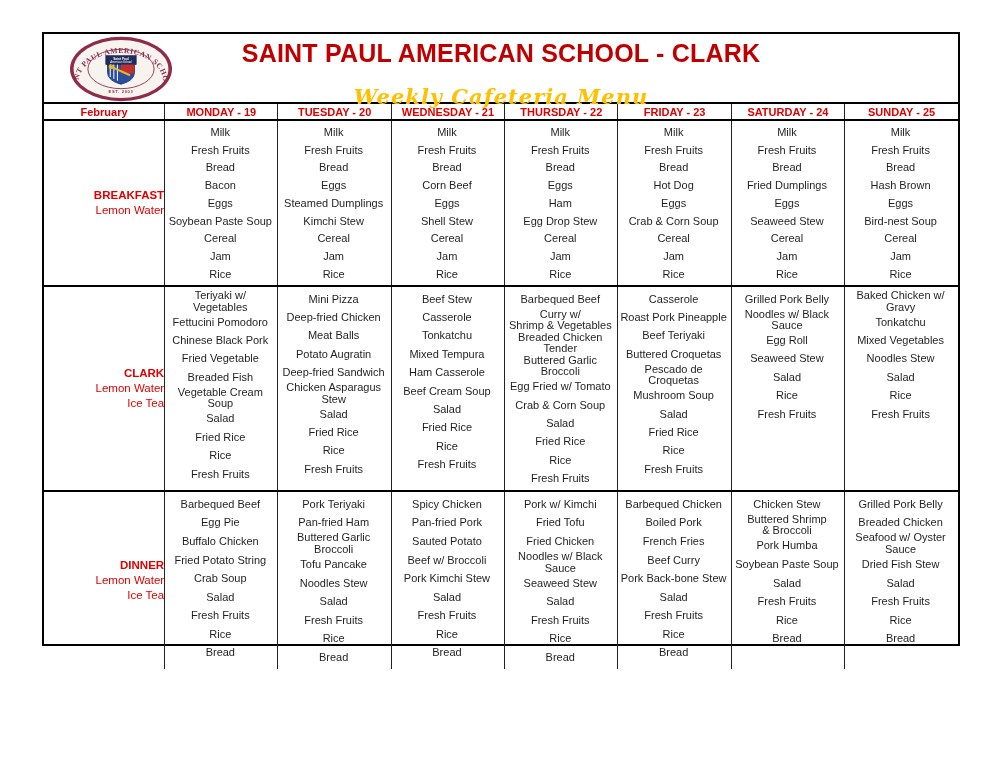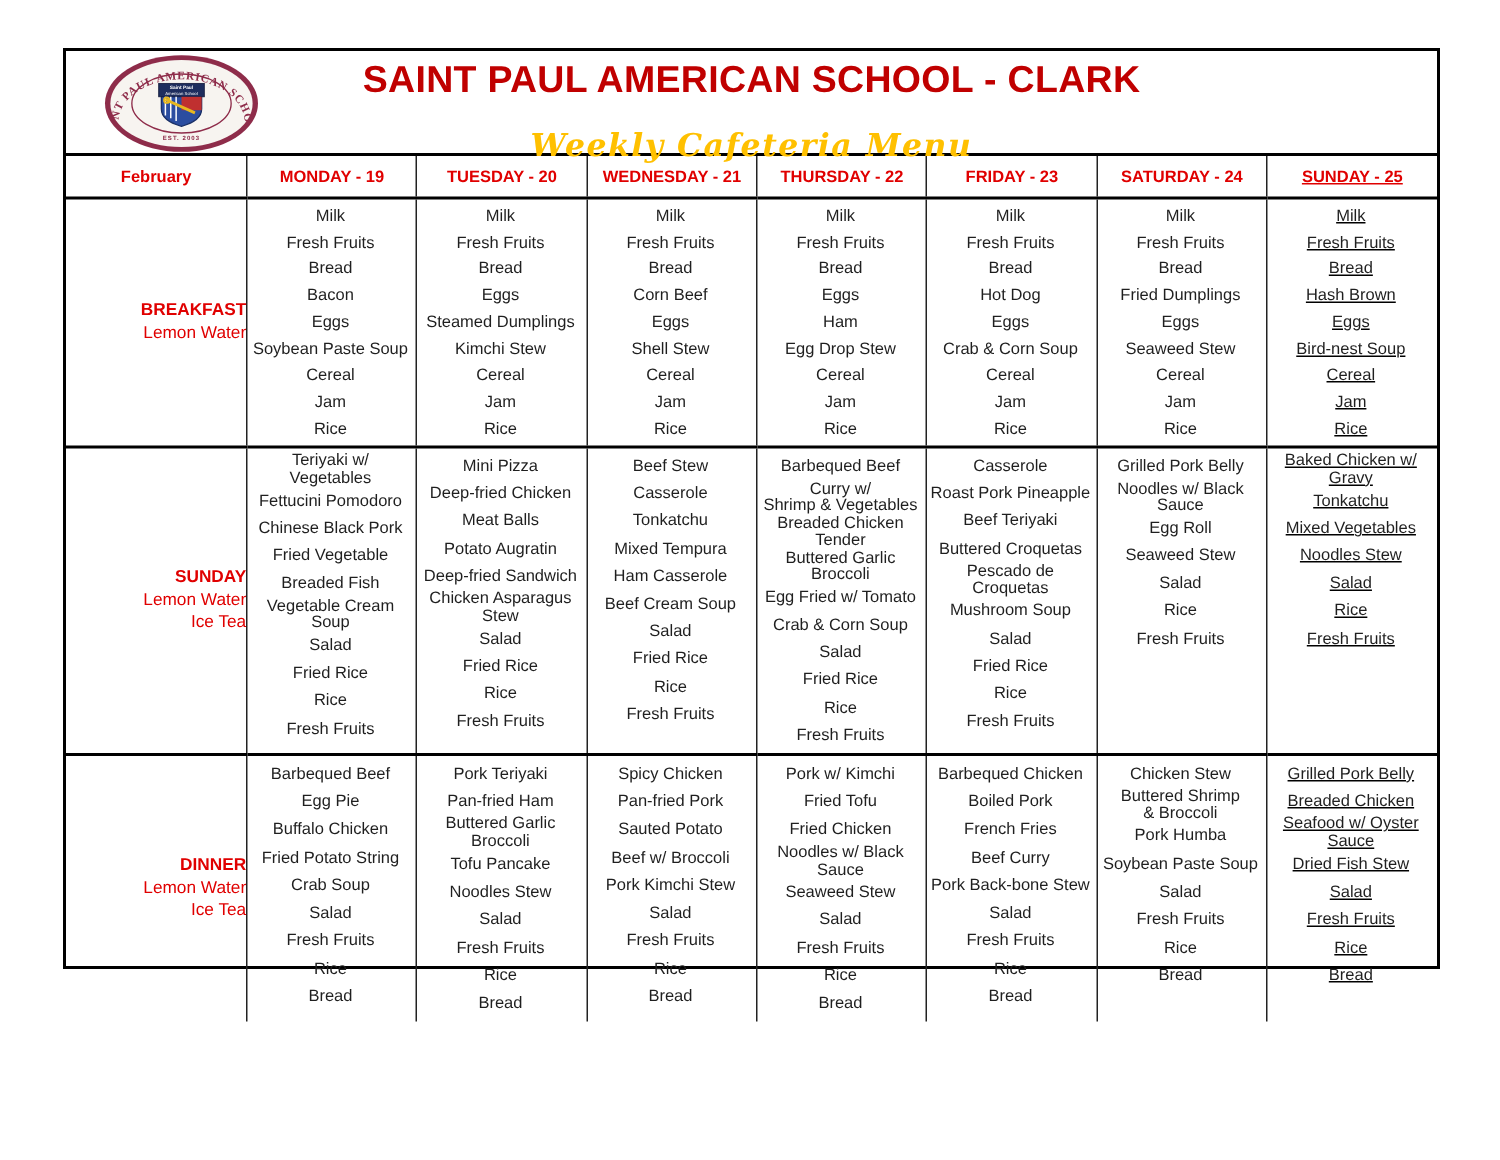--- a/index.html
+++ b/index.html
@@ -57,23 +57,23 @@
   
   table.menu {
     width: 100%;
     border-collapse: collapse;
     table-layout: fixed;
   }
   .menu th, .menu td {
     border-right: 1px solid #222;
     vertical-align: middle;
   }
-  .menu th:last-child, .menu td:last-child { border-right: none; text-decoration: underline; }
+  .menu th:last-child, .menu td:last-child { border-right: none; }
   .menu thead th {
-    height: 28px;
+    height: 16px;
     border-bottom: 2px solid #000;
     color: var(--table-red, #e00000);
     font-size: 11px;
     font-weight: bold;
     text-align: center;
   }
   .meal-row td { border-bottom: 2px solid #000; }
   .meal-row:last-child td { border-bottom: none; }
   .label-cell {
     text-align: right;
@@ -261,21 +261,21 @@
               <div class="item">Eggs</div>
               <div class="item">Bird-nest Soup</div>
               <div class="item">Cereal</div>
               <div class="item">Jam</div>
               <div class="item">Rice</div>
             </div>
           </td>
         </tr>
         <tr class="meal-row row-lunch">
           <td class="label-cell">
-            <div class="meal-name">SUNDAY</div>
+            <div class="meal-name">CLARK</div>
             <div class="meal-drink">Lemon Water</div>
             <div class="meal-drink">Ice Tea</div>
           </td>
           <td class="menu-cell">
             <div class="items">
               <div class="item">Teriyaki w/ Vegetables</div>
               <div class="item">Fettucini Pomodoro</div>
               <div class="item">Chinese Black Pork</div>
               <div class="item">Fried Vegetable</div>
               <div class="item">Breaded Fish</div>

